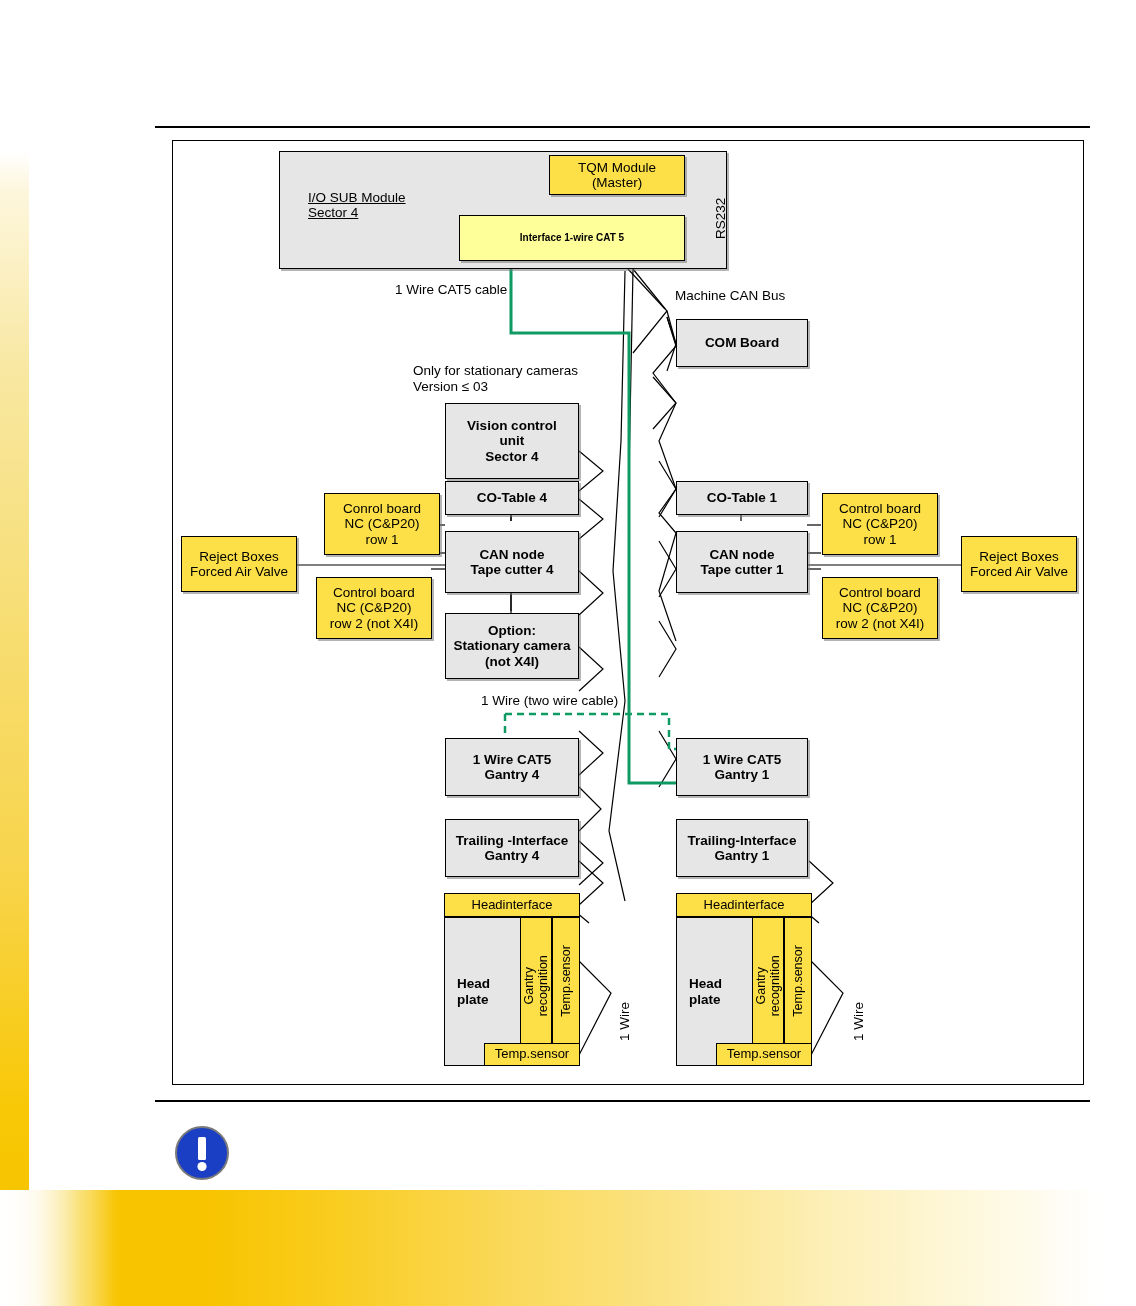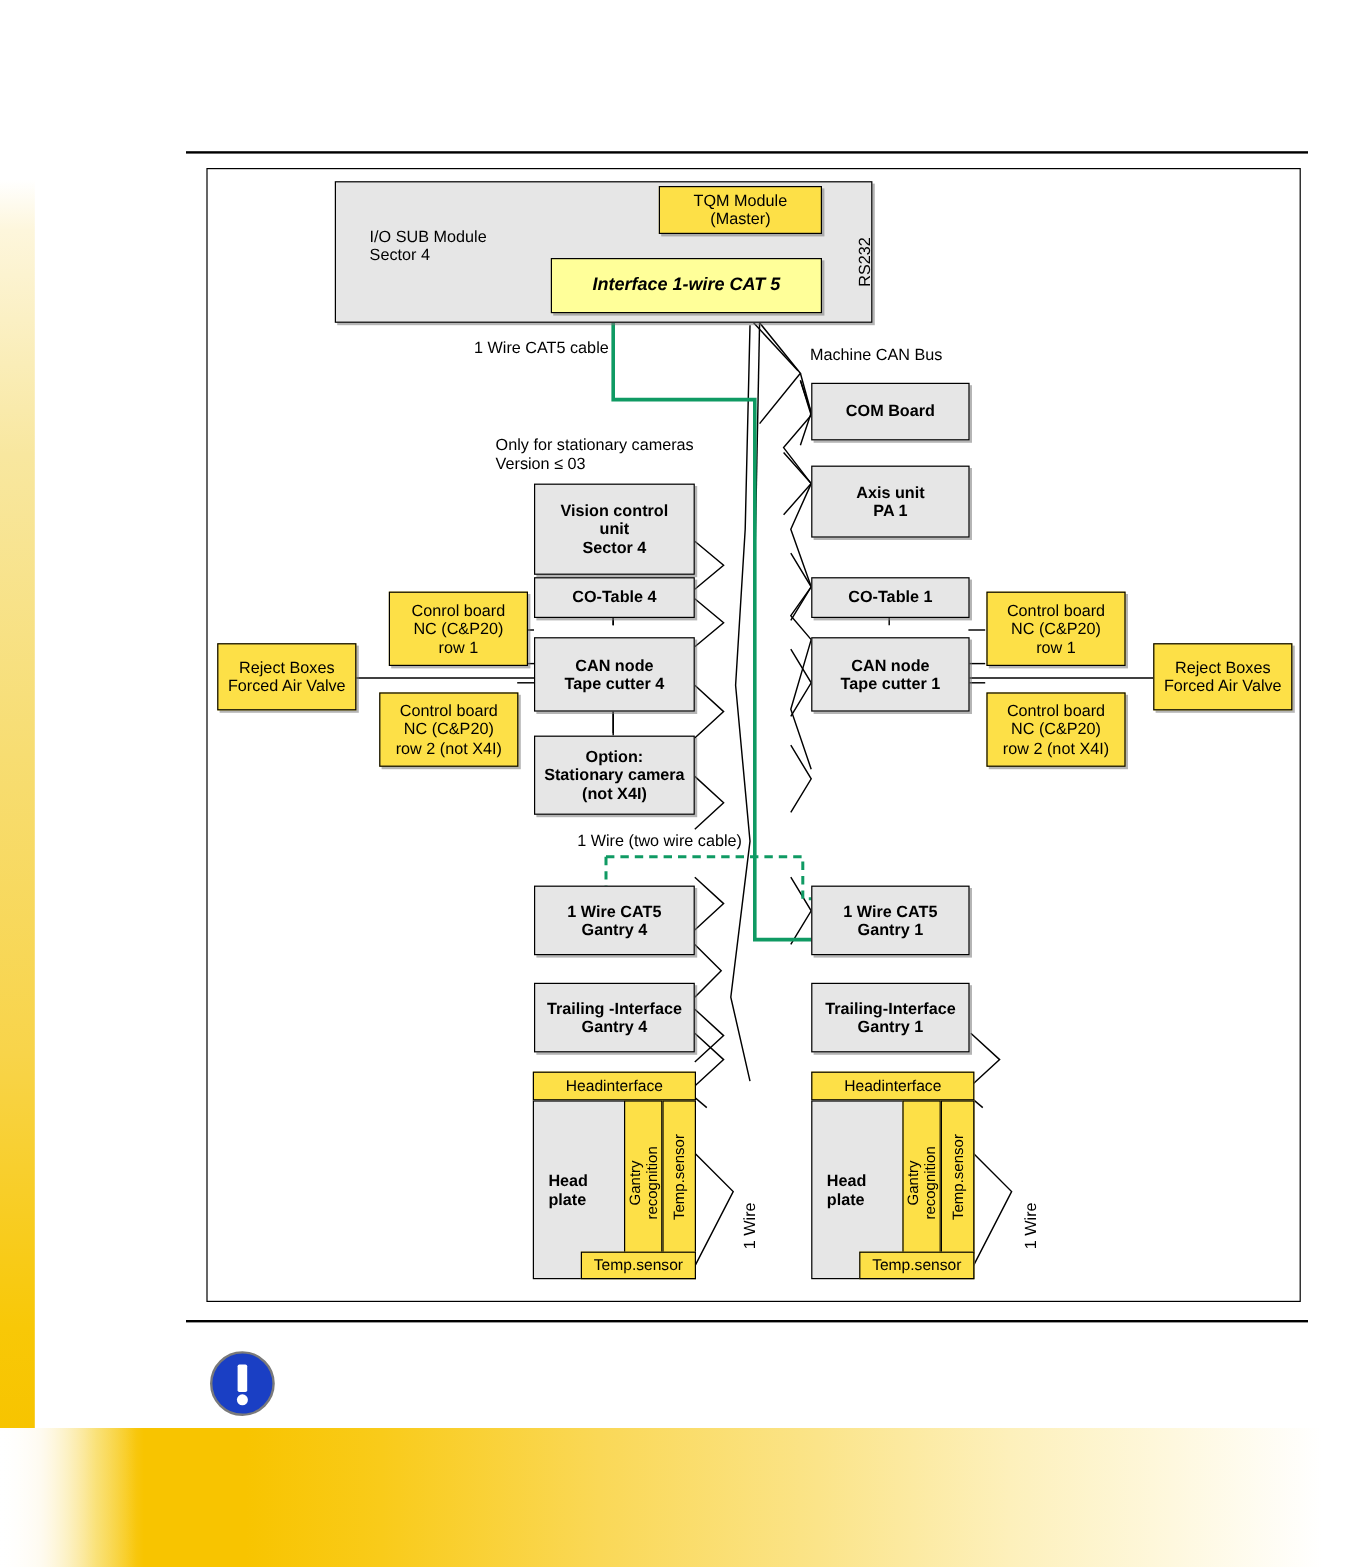--- a/index.html
+++ b/index.html
@@ -60,21 +60,21 @@
   .node {
     position: absolute;
     border: 1.5px solid #000;
     display: flex; align-items: center; justify-content: center;
     text-align: center;
     line-height: 1.12;
     white-space: pre-line;
   }
   .gray   { background: #e6e6e6; font-weight: bold; font-size: 13.5px; color:#000; }
   .yellow { background: #fde047; font-weight: normal; font-size: 13.5px; color:#000; }
-  .yellow-b { background: #ffff99; font-weight: bold; font-size: 15px; color:#000;font-style:italic; }
+  .yellow-b { background: #ffff99; font-weight: bold; font-size: 10px; color:#000; }
   .shadow { box-shadow: 2px 2px 0 rgba(120,120,120,0.55); }
 
   .plain-label {
     position: absolute;
     font-size: 13.5px; color: #000; white-space: pre-line; line-height: 1.2;
   }
   .vlabel {
     position: absolute; font-size: 13.5px; color: #000;
     transform-origin: left top;
     transform: rotate(-90deg);
@@ -173,21 +173,21 @@
       <g stroke="#0f9a63" stroke-width="3" fill="none">
         <path d="M338,128 L338,192 L456,192 L456,642 L568,642"></path>
       </g>
 
       <g stroke="#0f9a63" stroke-width="2.5" fill="none" stroke-dasharray="7,5">
         <path d="M332,573 L332,598"></path>
         <path d="M332,573 L496,573 L496,608 L556,608"></path>
       </g>
     </svg>
 
-    <div class="node gray shadow" style="left:106px; top:10px; width:448px; height:118px; justify-content:flex-start; align-items:flex-start; padding:38px 0 0 28px;">
+    <div class="node gray shadow" style="left:106px; top:10px; width:448px; height:118px; justify-content:flex-start; align-items:flex-start; padding:38px 0 0 28px;text-decoration:underline;">
       <span style="font-weight:normal;font-size:13.5px;text-align:left;">I/O SUB Module
 Sector  4</span>
     </div>
 
     <div class="node yellow shadow" style="left:376px; top:14px; width:136px; height:40px;">
       <span>TQM Module
 (Master)</span>
     </div>
 
     <div class="node yellow-b shadow" style="left:286px; top:74px; width:226px; height:46px;">
@@ -237,24 +237,20 @@
 
     <div class="node gray shadow" style="left:272px; top:678px; width:134px; height:58px;">
       <span>Trailing -Interface
 Gantry 4</span>
     </div>
 
     <div class="node gray shadow" style="left:503px; top:178px; width:132px; height:48px;justify-content:center;">
       <span>COM Board</span>
     </div>
 
-    <div class="node gray shadow" style="left:503px; top:247px; width:132px; height:60px;">
-      <span>Axis unit
-PA 1</span>
-    </div>
 
     <div class="node gray shadow" style="left:503px; top:340px; width:132px; height:34px;text-align:center;">
       <span>CO-Table 1</span>
     </div>
 
     <div class="node gray shadow" style="left:503px; top:390px; width:132px; height:62px;">
       <span>CAN node
 Tape cutter 1</span>
     </div>
 

